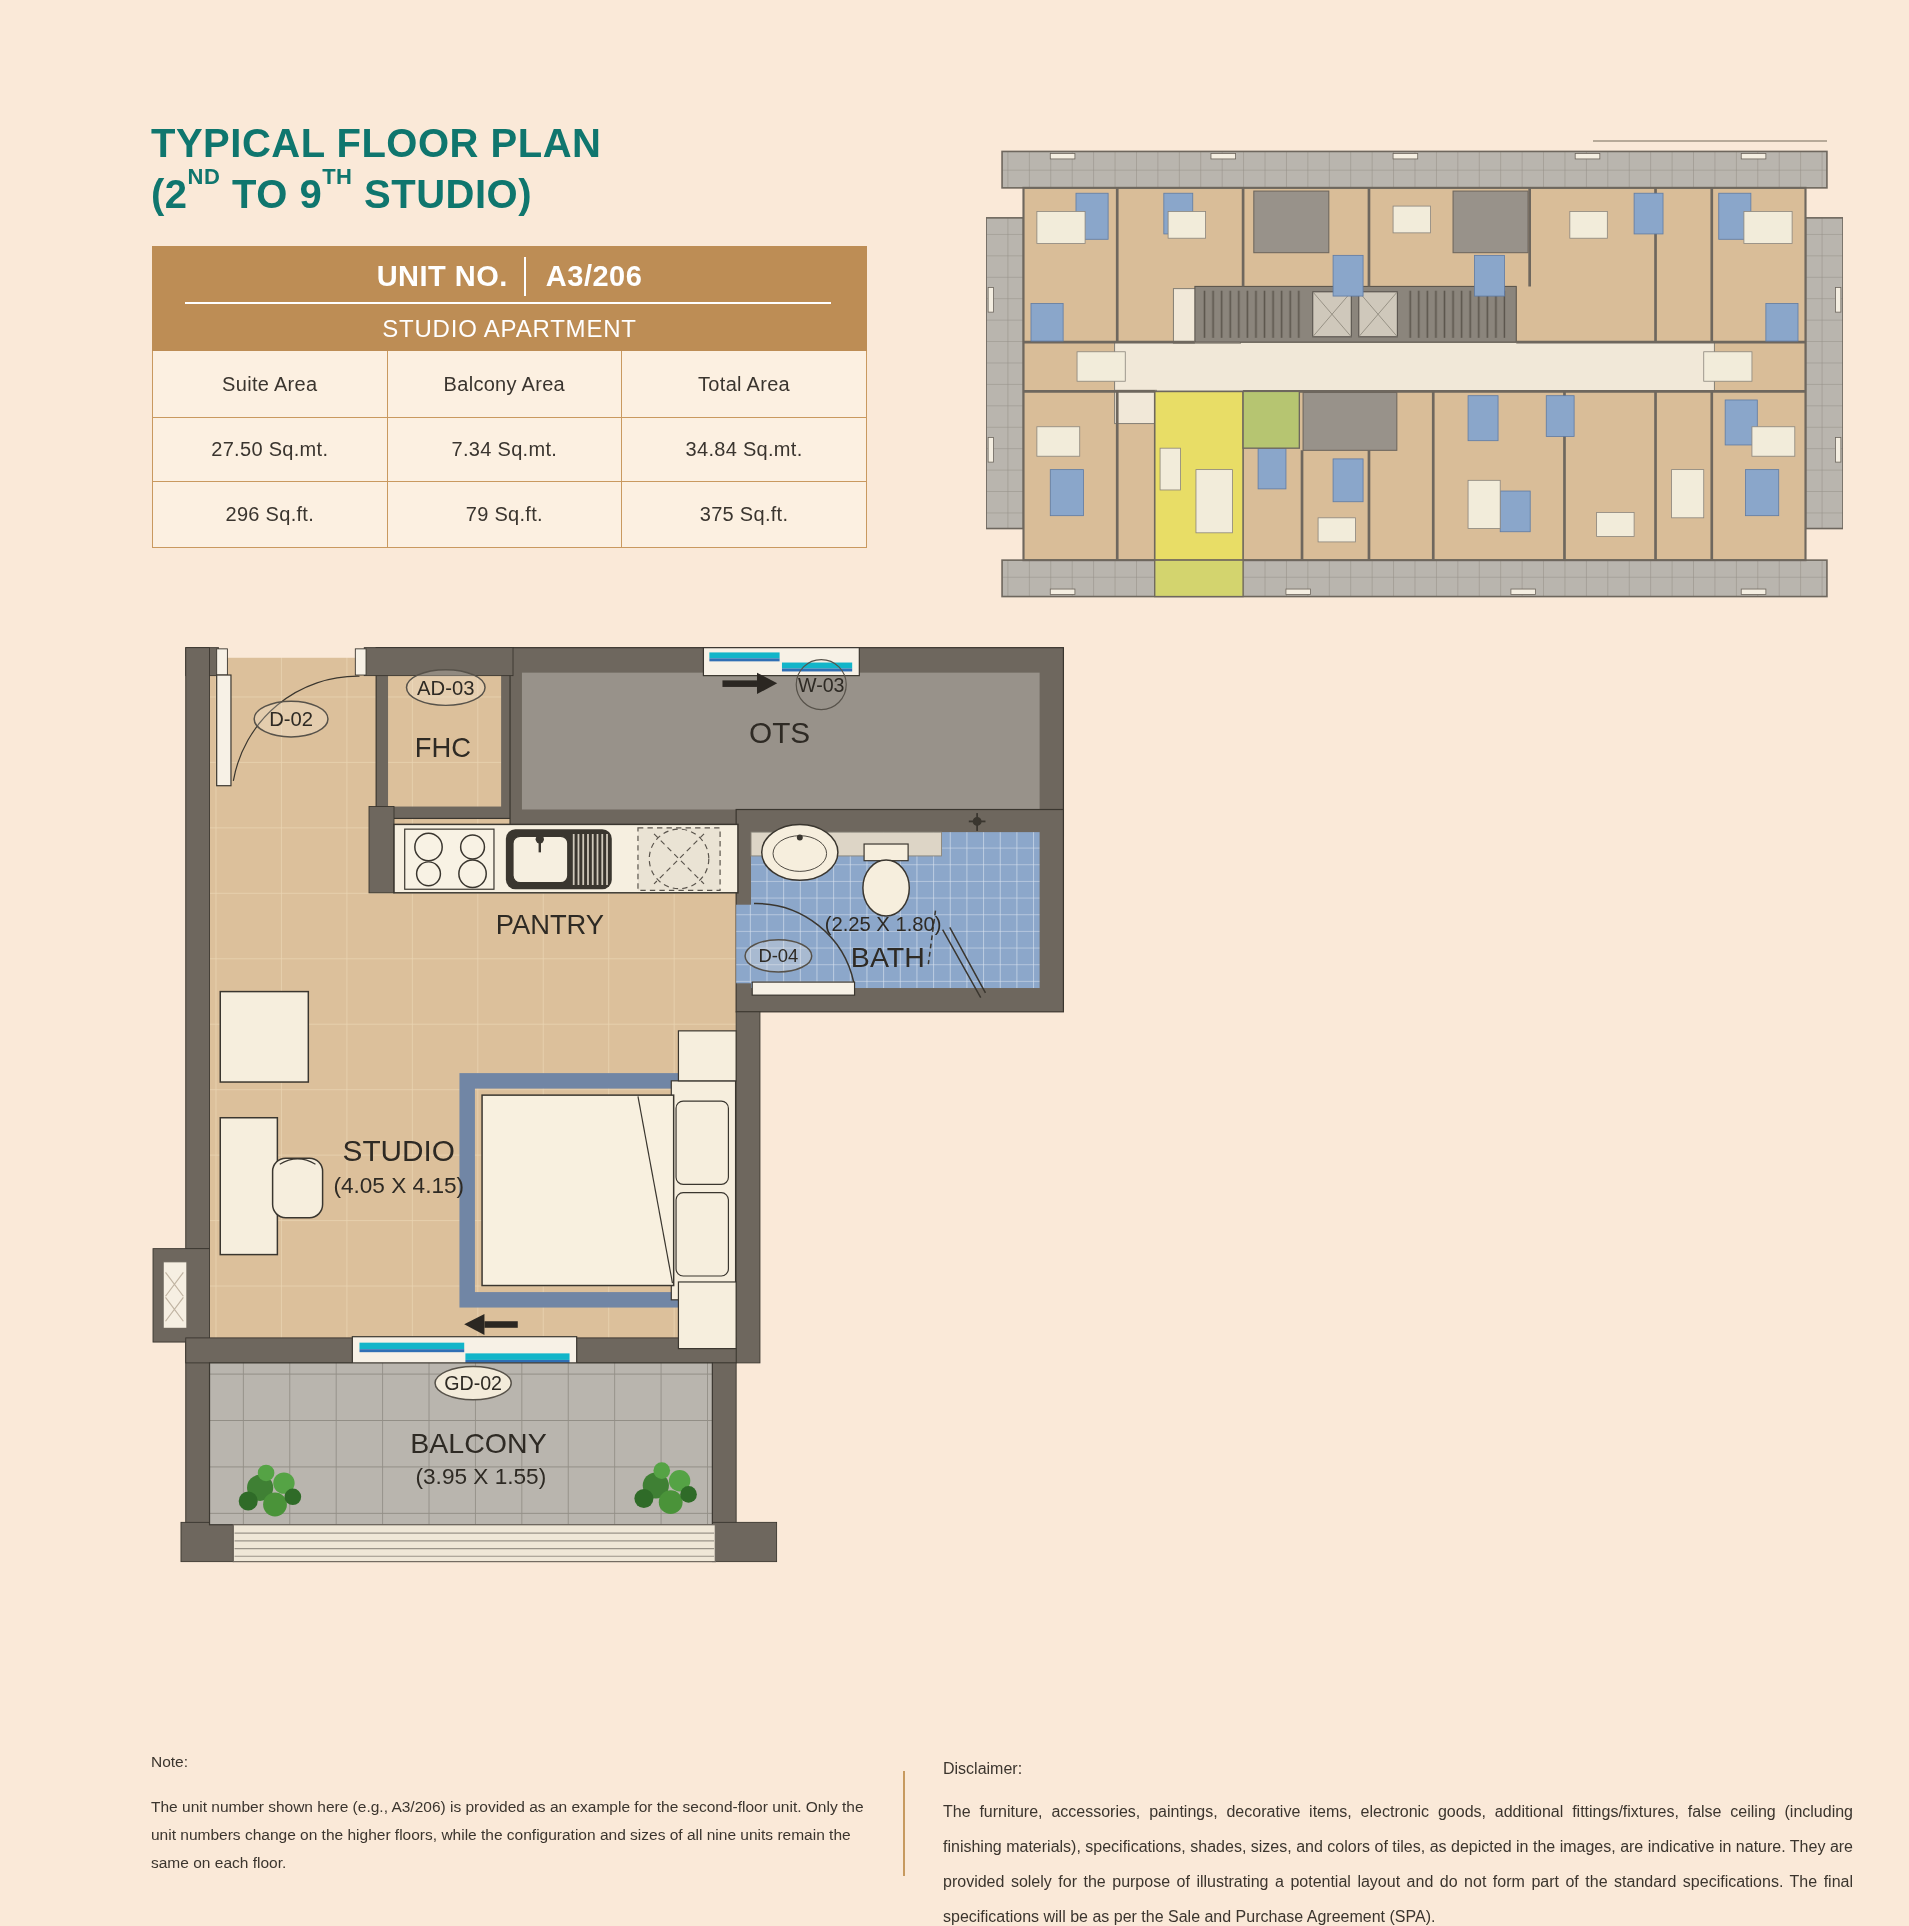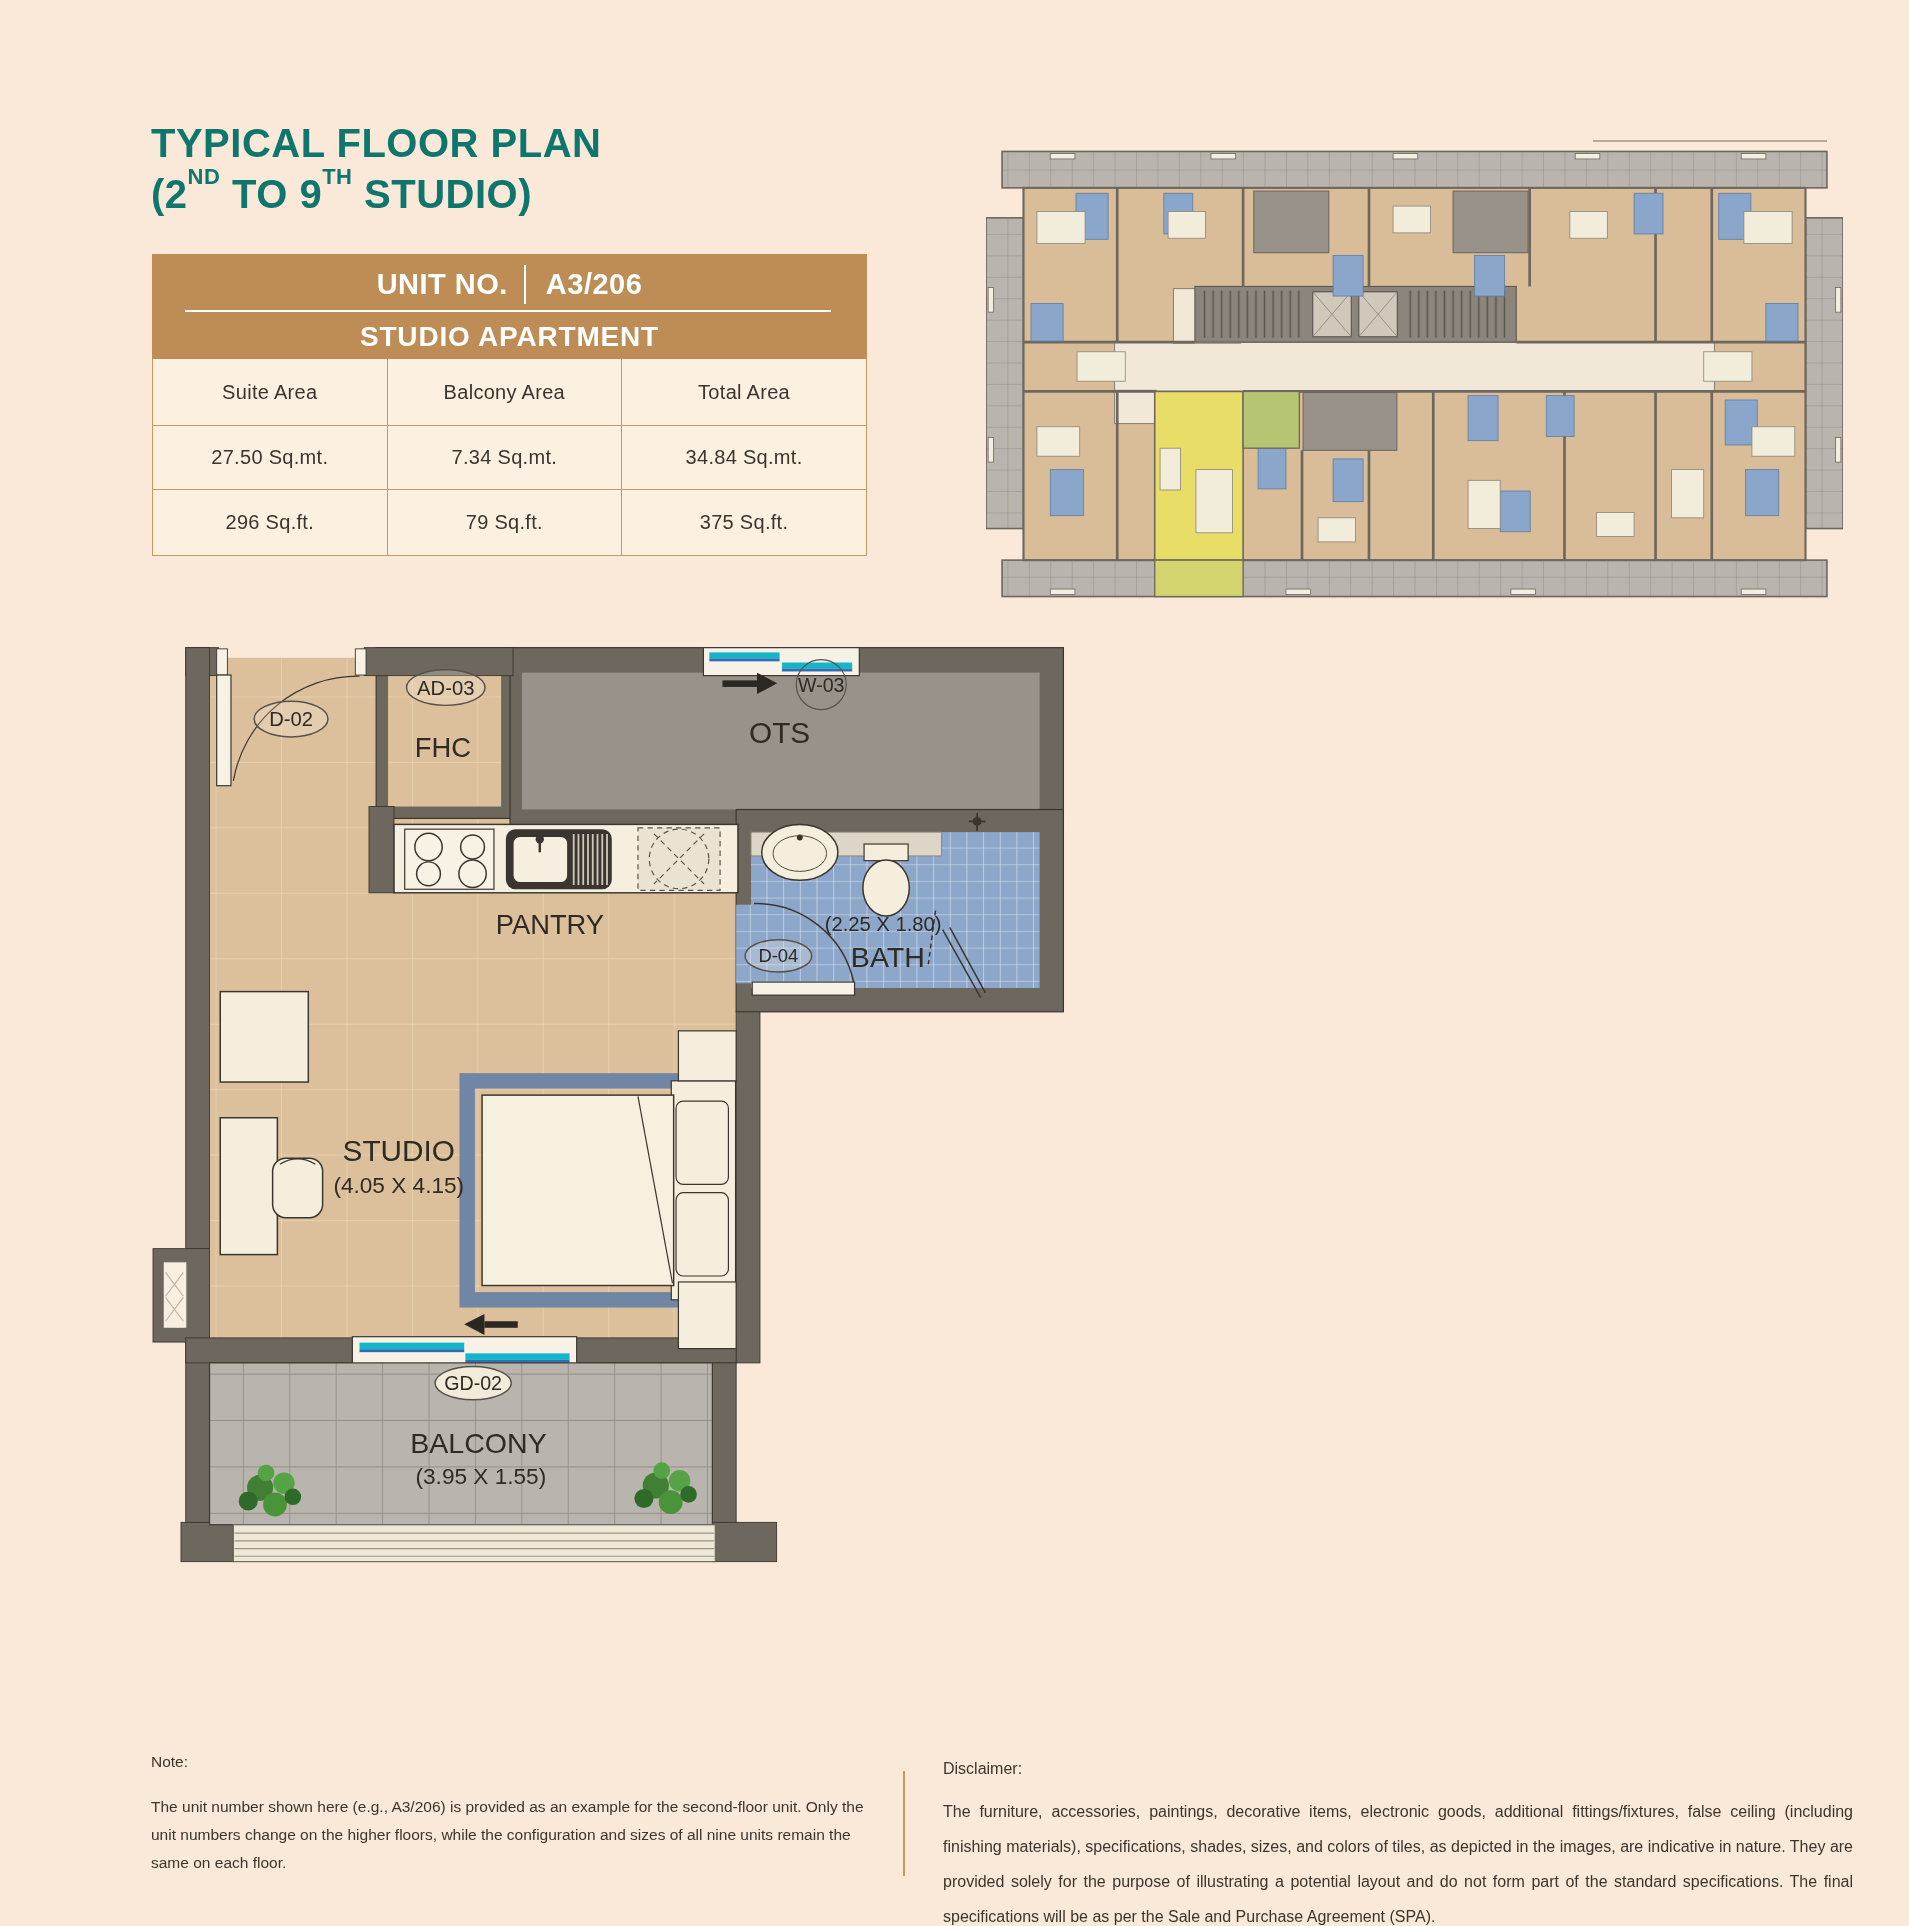--- a/index.html
+++ b/index.html
@@ -5,28 +5,28 @@
   html,body{margin:0;padding:0;}
   body{font-family:"Liberation Sans", sans-serif; background:#fae9d8;}
   .page{position:relative;width:1909px;height:1926px;background:#fae9d8;overflow:hidden;}
 
   
   .page-title{position:absolute;left:151px;top:122px;color:#0f766e;font-weight:bold;
     font-size:40px;line-height:43px;letter-spacing:0.5px;}
   .page-title sup{font-size:0.55em;position:relative;top:-0.45em;font-weight:bold;}
 
   
-  .unit-table{position:absolute;left:152px;top:254px;width:715px;}
+  .unit-table{position:absolute;left:152px;top:246px;width:715px;}
   .ut-header{background:#bd8d55;color:#ffffff;height:105px;position:relative;}
   .ut-row1{position:absolute;top:7.5px;left:0;right:0;height:46px;display:flex;align-items:center;justify-content:center;
     font-size:29px;font-weight:bold;letter-spacing:0.5px;}
   .ut-sep{display:inline-block;width:1.6px;height:39px;background:#ffffff;margin:0 20.3px 0 16px;}
   .ut-rule{position:absolute;top:56px;left:33px;width:646px;height:2.1px;background:#ffffff;}
   .ut-row2{position:absolute;top:63px;left:0;right:0;height:39px;display:flex;align-items:center;justify-content:center;
-    font-size:28px;font-weight:bold;letter-spacing:0.8px;}
+    font-size:24px;font-weight:normal;letter-spacing:0.8px;}
   .ut-body{display:grid;grid-template-columns:1fr 1fr 1.04fr;border-left:1.6px solid #c9995f;border-right:1.6px solid #c9995f;border-bottom:1.6px solid #c9995f;}
   .ut-cell{background:#fcf0e1;border-right:1.6px solid #c9995f;border-top:1.6px solid #c9995f;
     display:flex;align-items:center;justify-content:center;font-size:20px;color:#3a352f;letter-spacing:0.3px;}
   .ut-cell:nth-child(3n){border-right:none;}
   .ut-cell.hdr{height:66px;border-top:none;}
   .ut-cell.r1{height:63px;}
   .ut-cell.r2{height:65px;}
 
   
   .keyplan-rule{position:absolute;left:1593px;top:140px;width:234px;height:2.1px;background:#b7aa99;}

